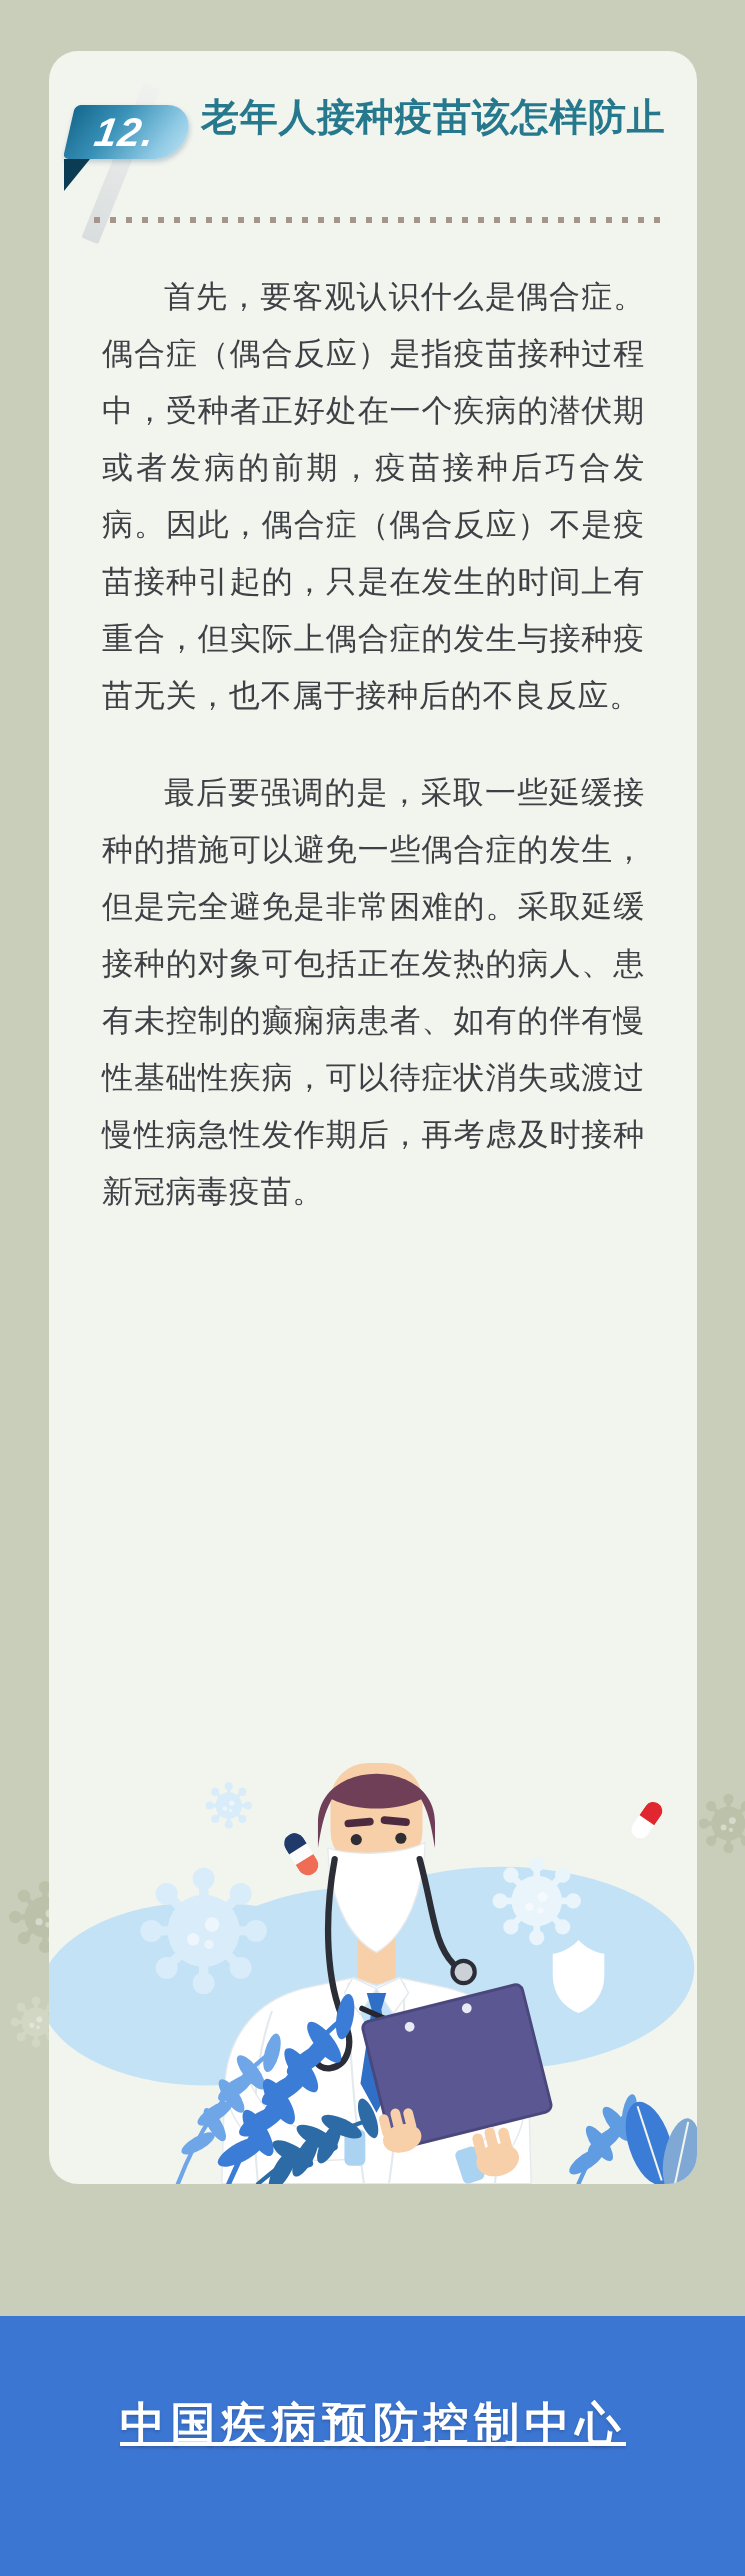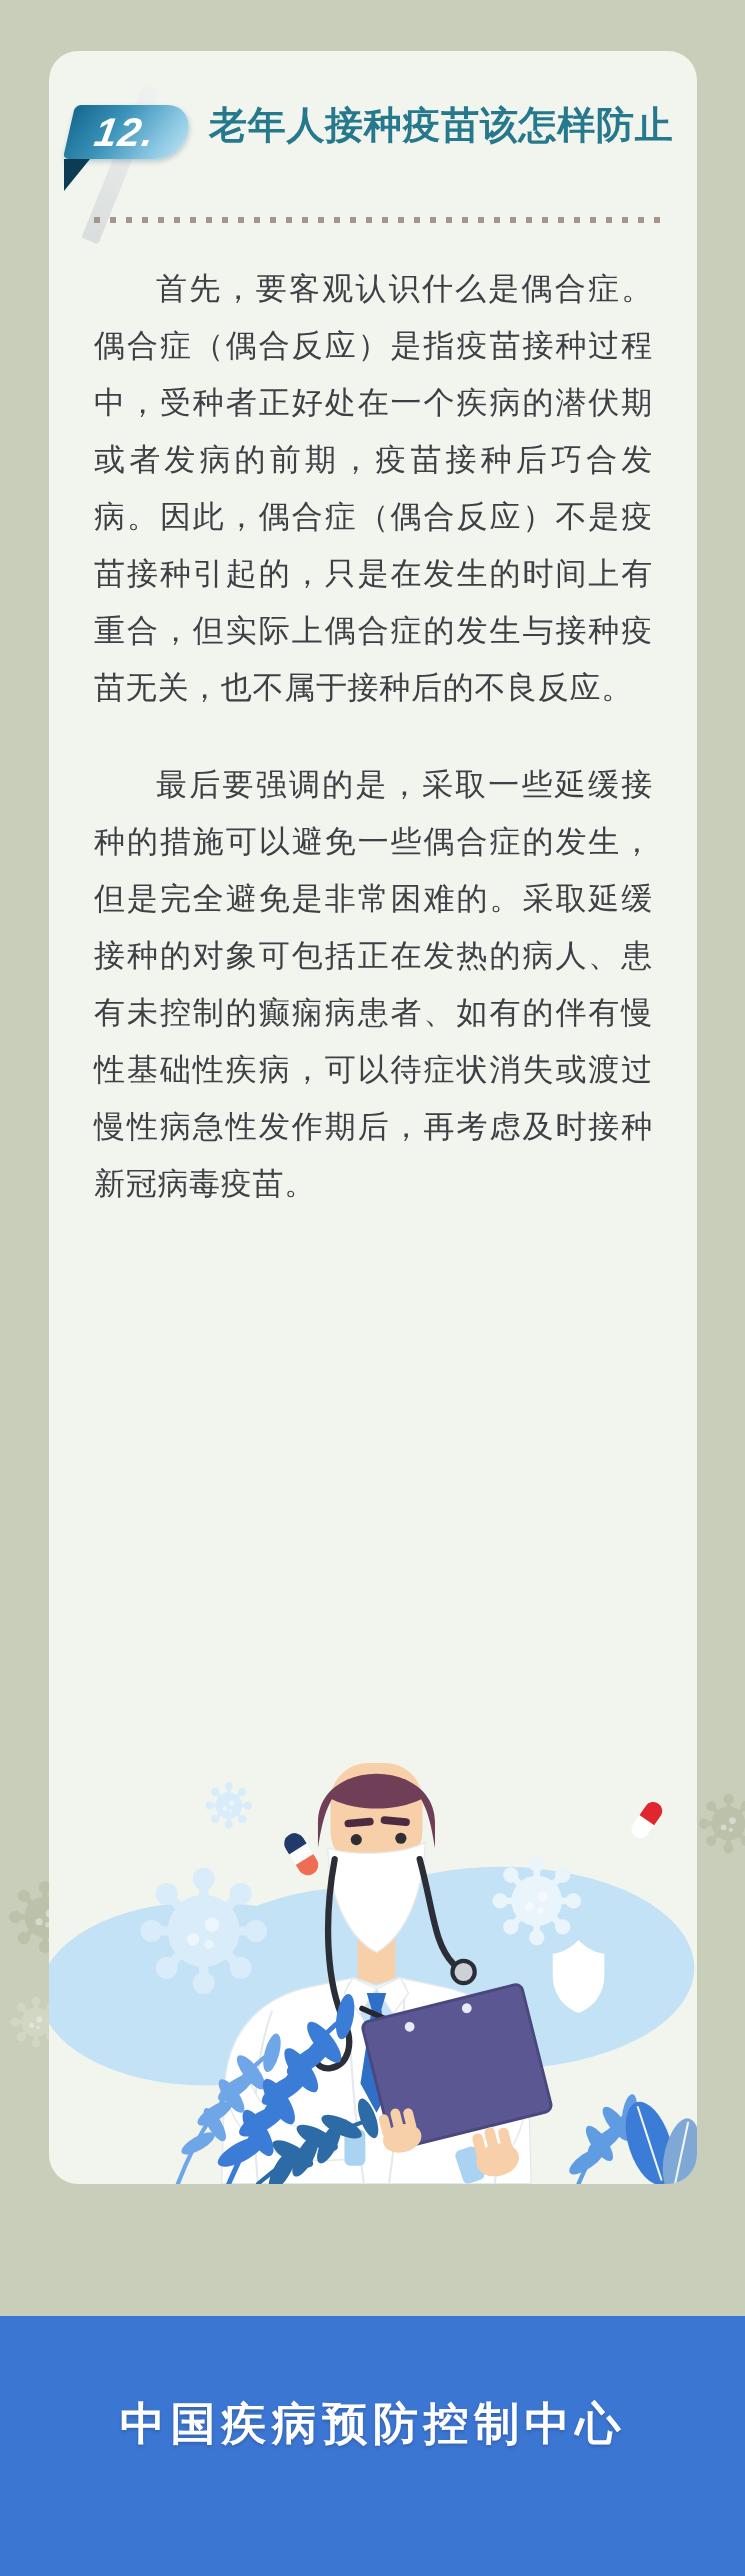--- a/index.html
+++ b/index.html
@@ -14,36 +14,36 @@
   .ribbon-tail{position:absolute;left:49px;top:-11px;width:18px;height:167px;
                background:linear-gradient(180deg,#f0f2f0,#d9dddd);transform:rotate(22deg);border-radius:2.8px;}
   .ribbon{position:absolute;left:5.6px;top:14px;width:119px;height:54px;
           background:linear-gradient(118deg,#15688e 0%,#3a92b8 38%,#8ec9e4 78%,#b8e0f2 100%);
           border-radius:5.6px 27px 27px 5.6px;transform:skewX(-13deg);
           box-shadow:1.4px 2.8px 5.6px rgba(20,80,110,.25);}
   .ribbon span{display:block;text-align:center;font-size:40px;font-weight:800;font-style:italic;
                color:#ffffff;line-height:54px;letter-spacing:1.4px;padding-right:7px;transform:skewX(4deg);}
   .ribbon-fold{position:absolute;left:1.4px;top:68px;width:0;height:0;
                border-top:32px solid #0c3c53;border-right:26.5px solid transparent;}
-  .title{position:absolute;left:148px;top:35px;margin:12px;font-size:38px;line-height:54px;
+  .title{position:absolute;left:148px;top:35px;margin:4px;font-size:38px;line-height:54px;
          font-weight:800;color:#26788d;letter-spacing:0.7px;}
   .dotted{position:absolute;left:45px;top:166px;width:570px;height:5.6px;
           background-image:repeating-linear-gradient(90deg,#a5968b 0,#a5968b 5.6px,transparent 5.6px,transparent 16px);}
   
   .article{position:absolute;left:45px;top:209px;width:559px;color:#3d4145;}
-  .article p{margin:0;font-size:31px;line-height:57px;letter-spacing:0.7px;
+  .article p{margin:8px;font-size:31px;line-height:57px;letter-spacing:0.7px;
              text-align:justify;text-indent:2em;}
   .article p + p{margin-top:40px;}
   
   .illustration{position:absolute;left:0;bottom:0;width:648px;height:431px;}
   .illustration svg{display:block;}
   
   .footer{position:absolute;left:0;top:2316px;width:746px;height:260px;background:#3c76d3;z-index:2;}
   .footer-text{padding-top:78px;text-align:center;font-size:45px;font-weight:800;color:#ffffff;
-               letter-spacing:5.6px;text-shadow:0 2.1px 3.5px rgba(0,0,0,.18);}
+               letter-spacing:5.6px;text-shadow:0 2.1px 3.5px rgba(0,0,0,.18);text-decoration:underline;}
 </style>
 </head>
 <body>
 
 <svg width="0" height="0" style="position:absolute" aria-hidden="true">
   <defs>
     <g id="virus-proto" stroke-width="9" stroke-linecap="round">
       <circle r="30"></circle>
       <line x1="30" y1="0" x2="44" y2="0"></line>
         <circle cx="50" cy="0" r="6"></circle>

